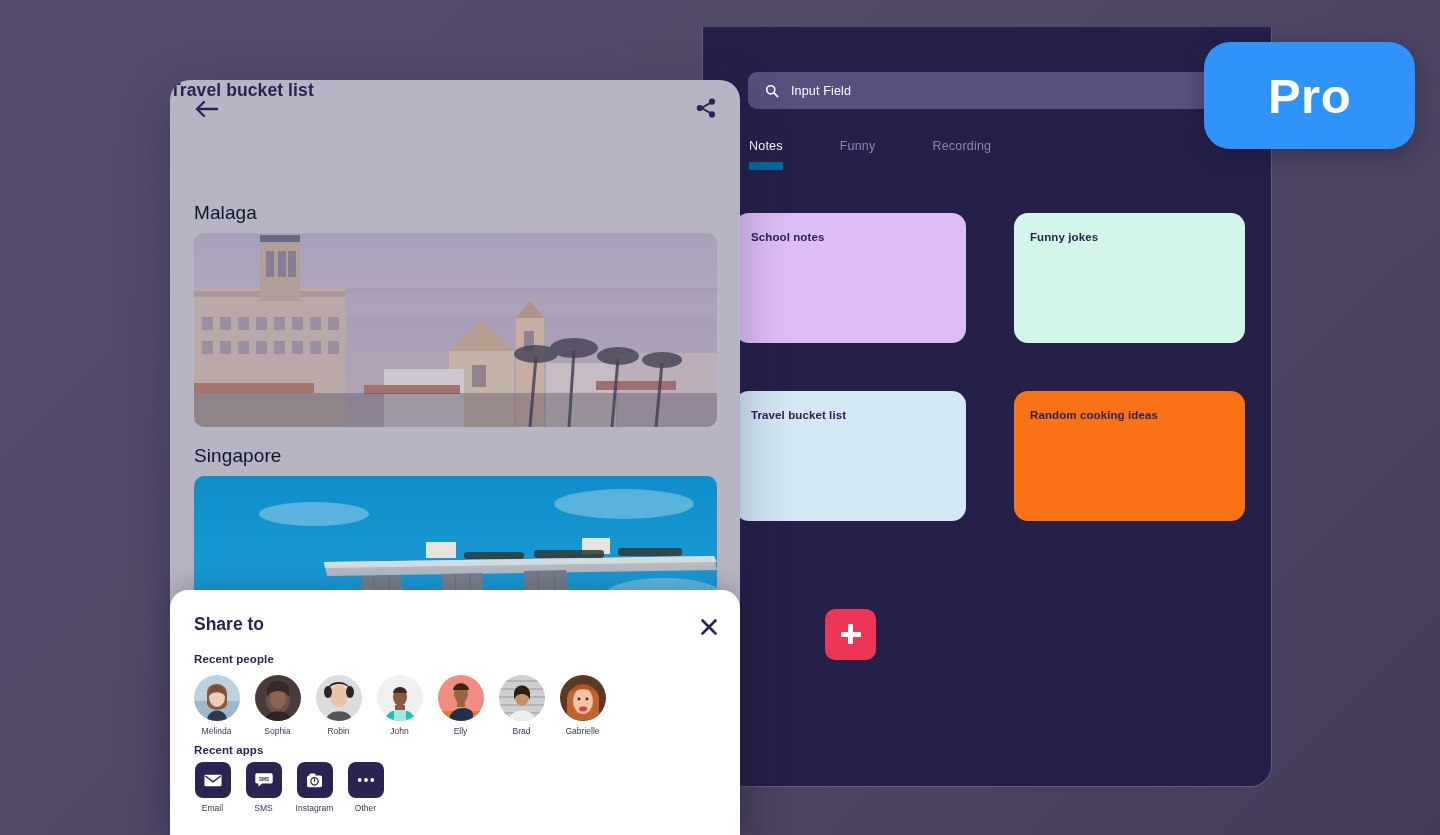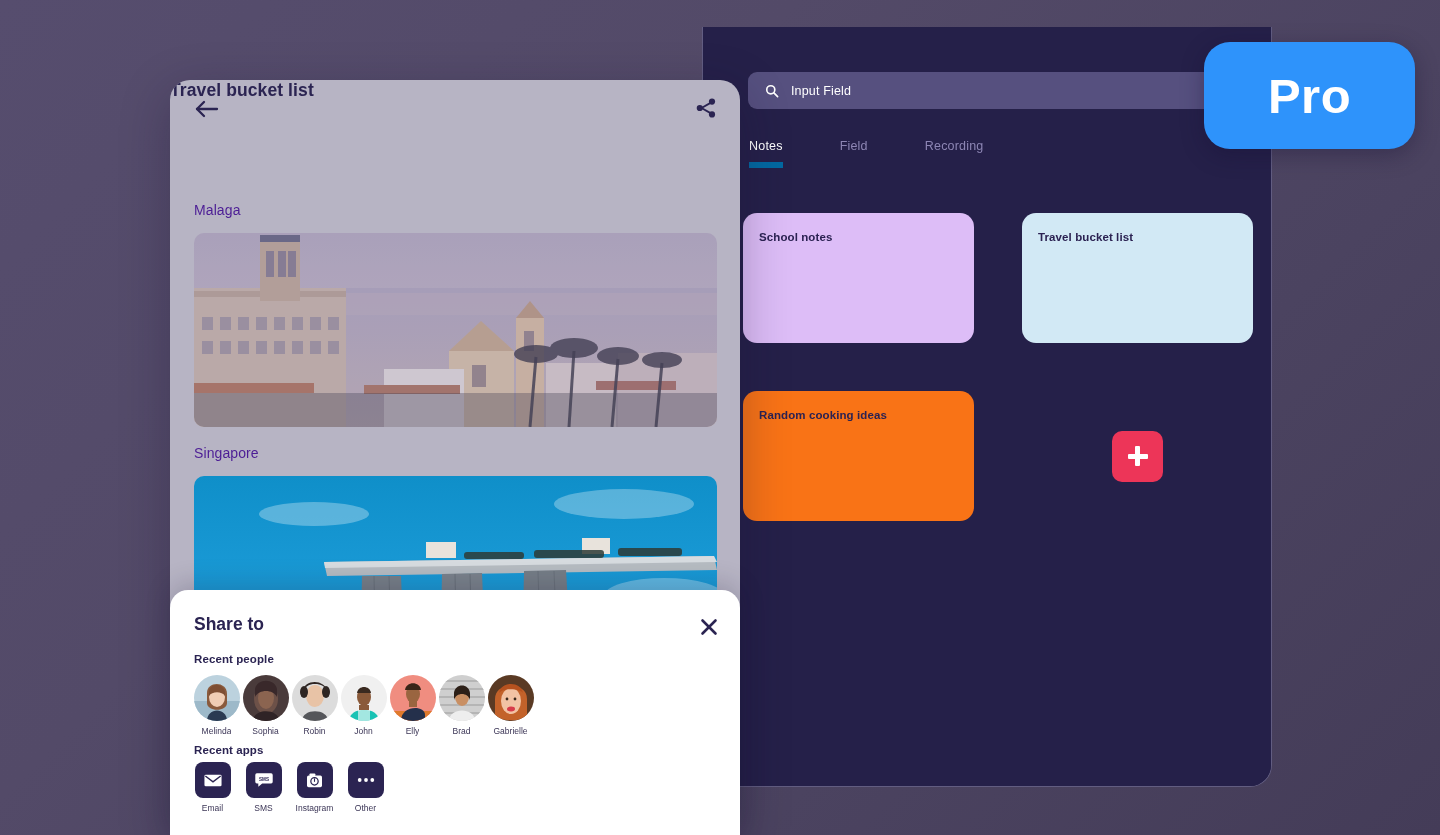--- a/index.html
+++ b/index.html
@@ -50,25 +50,25 @@
   }
   #tabs-row { position: absolute; left: 46px; top: 112px; display: flex; }
   .tab {
     font-size: 12.5px;
     letter-spacing: .2px;
     padding-bottom: 9px;
     margin-right: 57px;
     white-space: nowrap;
     color: #8d86b4;
   }
-  .tab.active { color: #ffffff; border-bottom: 6px solid #0369a1; }
+  .tab.active { color: #ffffff; border-bottom: 8px solid #0369a1; }
 
   #notes-grid {
     position: absolute;
-    left: 40px; top: 186px;
+    left: 32px; top: 186px;
     width: 478px;
     display: grid;
     grid-template-columns: 231px 231px;
     column-gap: 16px;
     row-gap: 14px;
     gap: 48px;
   }
   .note-card {
     height: 130px;
     border-radius: 14px;
@@ -172,21 +172,21 @@
     position: absolute; right: 22px; top: 16px;
     width: 24px; height: 24px; cursor: pointer;
   }
   #detail-title {
     position: absolute; left: 194px - 170px; top: 149px - 80px;
     font-size: 17.5px; font-weight: bold; color: #2b2452;
     letter-spacing: .1px;
   }
   .place-label {
     position: absolute; left: 24px;
-    font-size: 14px; color: #4c1d95; letter-spacing: .1px;
+    font-size: 19px; color: #0f172a; letter-spacing: .1px;
   }
   .place-photo {
     position: absolute; left: 24px; width: 523px;
     border-radius: 10px; overflow: hidden;
   }
   .place-photo svg { display: block; width: 100%; height: 100%; }
 
   
   #share-modal {
     position: absolute;
@@ -205,21 +205,21 @@
     width: 18px; height: 18px; cursor: pointer;
   }
   .section-head {
     position: absolute; left: 24px;
     font-size: 11.5px; font-weight: bold; color: #2b2452; letter-spacing: .1px;
   }
   #recent-people-head { top: 63px; }
   #recent-apps-head { top: 154px; }
   #people-row {
     position: absolute; left: 22px; top: 85px;
-    display: flex; gap: 0; align-items: flex-end;
+    display: flex; gap: 12px; align-items: flex-end;
   }
   .person {
     width: 49px;
     display: flex; flex-direction: column; align-items: center; gap: 5px;
     cursor: pointer;
   }
   .person .avatar {
     width: 46px; height: 46px; border-radius: 50%; overflow: hidden;
     flex: none;
   }
@@ -257,27 +257,30 @@
         <svg viewBox="0 0 16 16" width="14" height="14">
           <circle cx="6.6" cy="6.6" r="4.6" fill="none" stroke="#ffffff" stroke-width="1.9"></circle>
           <line x1="10.2" y1="10.2" x2="14.4" y2="14.4" stroke="#ffffff" stroke-width="1.9" stroke-linecap="round"></line>
         </svg>
       </span>
       <span class="s-text">Input Field</span>
     </div>
 
     <div id="tabs-row">
       <div class="tab active">Notes</div>
-      <div class="tab">Field</div>
+      <div class="tab">Funny</div>
       <div class="tab">Recording</div>
     </div>
 
     <div id="notes-grid">
       <div class="note-card" style="background: rgb(221, 189, 247);">
         <div class="note-title">School notes</div>
+      </div>
+      <div class="note-card" style="background: rgb(212, 245, 233);">
+        <div class="note-title">Funny jokes</div>
       </div>
       <div class="note-card" style="background: rgb(210, 233, 245);">
         <div class="note-title">Travel bucket list</div>
       </div>
       <div class="note-card" style="background: #f97316;">
         <div class="note-title">Random cooking ideas</div>
       </div>
       <div class="note-slot-empty">
         <button id="add-note-button" style="background: rgb(237, 53, 88);">
           <span class="plus"></span>

